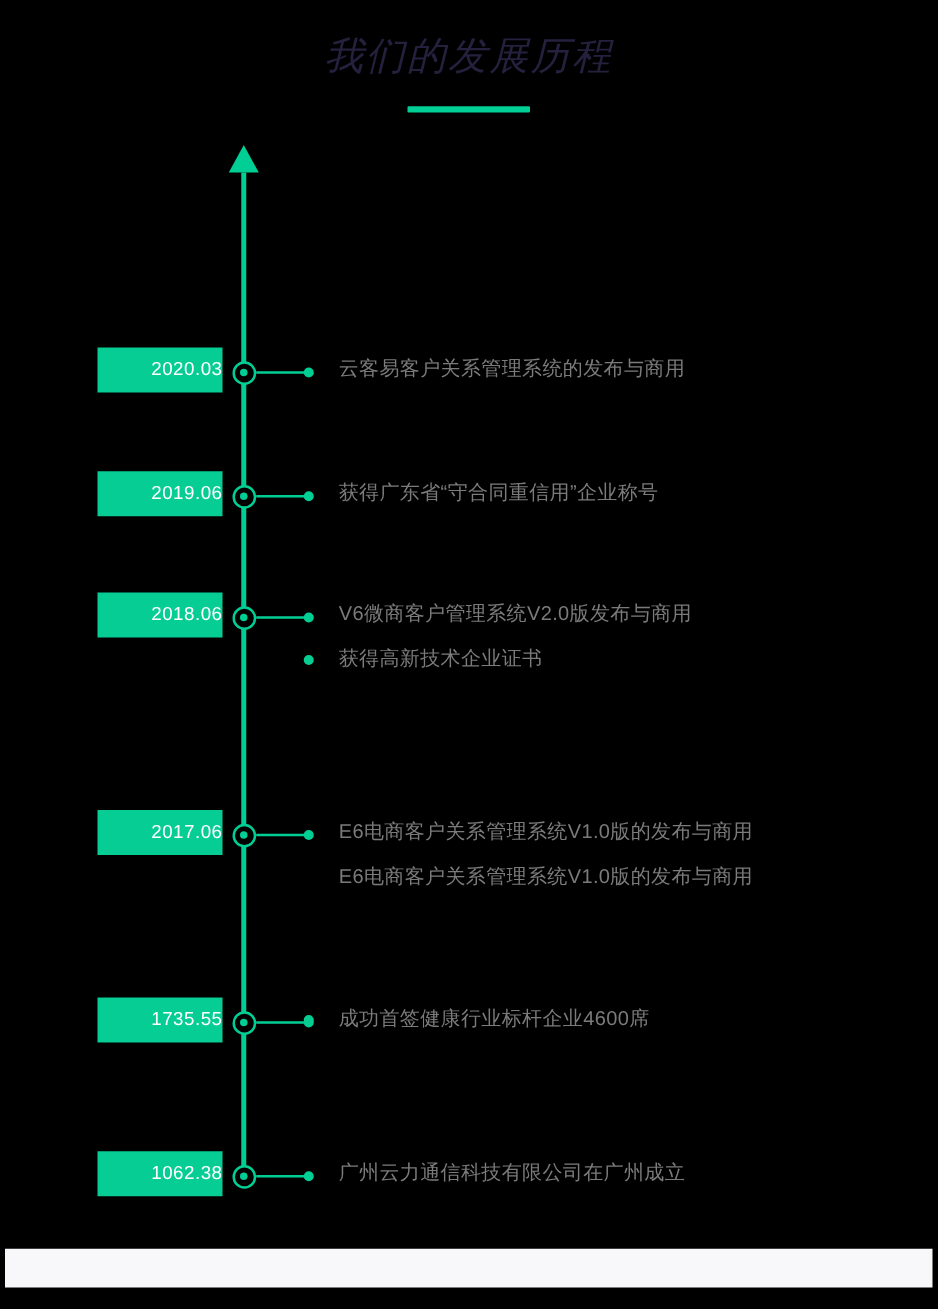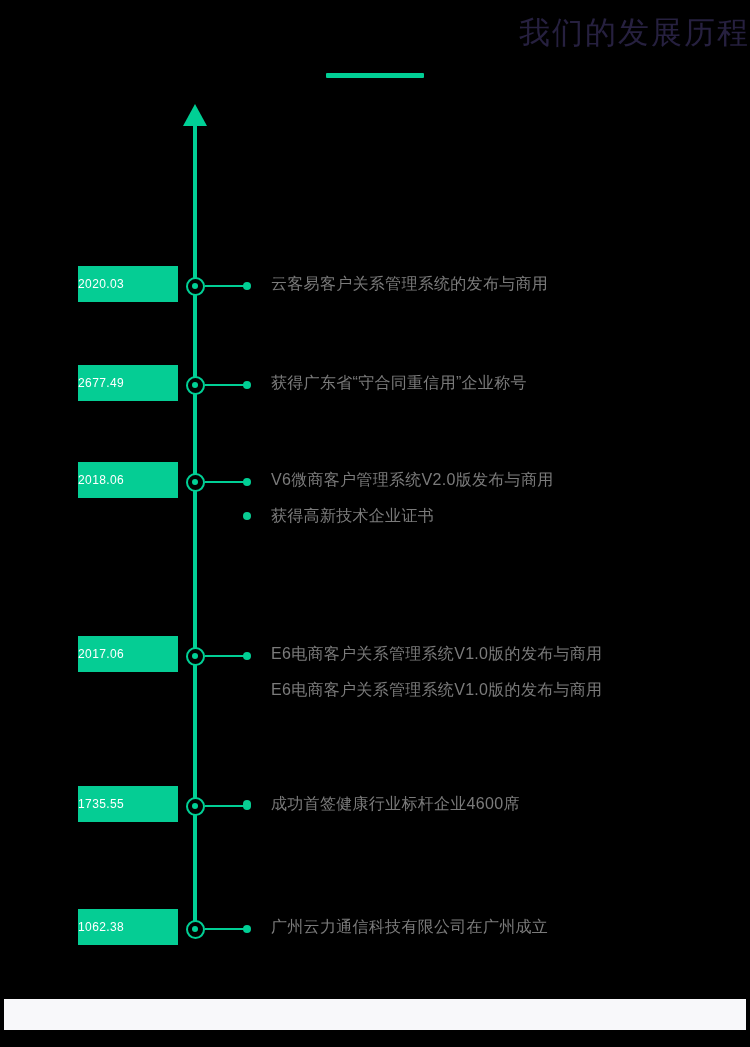--- a/index.html
+++ b/index.html
@@ -5,21 +5,21 @@
   * { margin:0; padding:0; box-sizing:border-box; }
   html, body { background:#000000; }
   body {
     width:750px; height:1047px;
     font-family:"Liberation Sans","DejaVu Sans",sans-serif;
     position:relative; overflow:hidden;
     color:#7a7a7a;
   }
 
   
-  .header { padding-top:14px; text-align:right; }
+  .header { padding-top:26px; text-align:center;font-style:italic; }
   .page-title {
     font-size:31px;
     letter-spacing:2px;
     color:#26203f;
     font-weight:400;
     line-height:1.2;
   }
   .title-underline {
     width:98px; height:5px;
     background:#00cf95;
@@ -55,23 +55,23 @@
     left:0; width:750px;
   }
 
   
   .date-badge {
     position:absolute;
     left:78px; top:0;
     width:100px; height:36px;
     background:#05cd94;
     color:#ffffff;
-    font-size:12px;
+    font-size:15px;
     line-height:36px;
-    text-align:left;
+    text-align:right;
     letter-spacing:0.4px;
   }
 
   
   .marker {
     position:absolute;
     left:186px; top:11px;
     width:19px; height:19px;
     border-radius:50%;
     border:2.5px solid #00cf95;
@@ -146,21 +146,21 @@
       <div class="event" style="top: 170px;">
         <div class="date-badge">2020.03</div>
         <div class="marker"></div>
         <div class="connector"></div>
         <div class="connector-dot"></div>
         <div class="event-text">
           <div class="event-line"><span>云客易客户关系管理系统的发布与商用</span></div>
         </div>
       </div>
       <div class="event" style="top: 269px;">
-        <div class="date-badge">2677.49</div>
+        <div class="date-badge">2019.06</div>
         <div class="marker"></div>
         <div class="connector"></div>
         <div class="connector-dot"></div>
         <div class="event-text">
           <div class="event-line"><span>获得广东省“守合同重信用”企业称号</span></div>
         </div>
       </div>
       <div class="event" style="top: 366px;">
         <div class="date-badge">2018.06</div>
         <div class="marker"></div>

